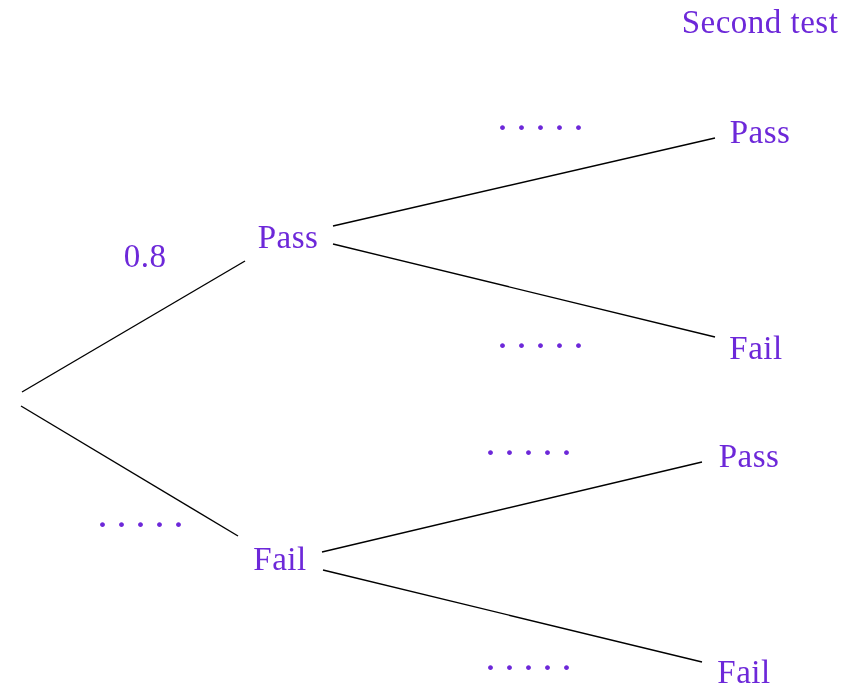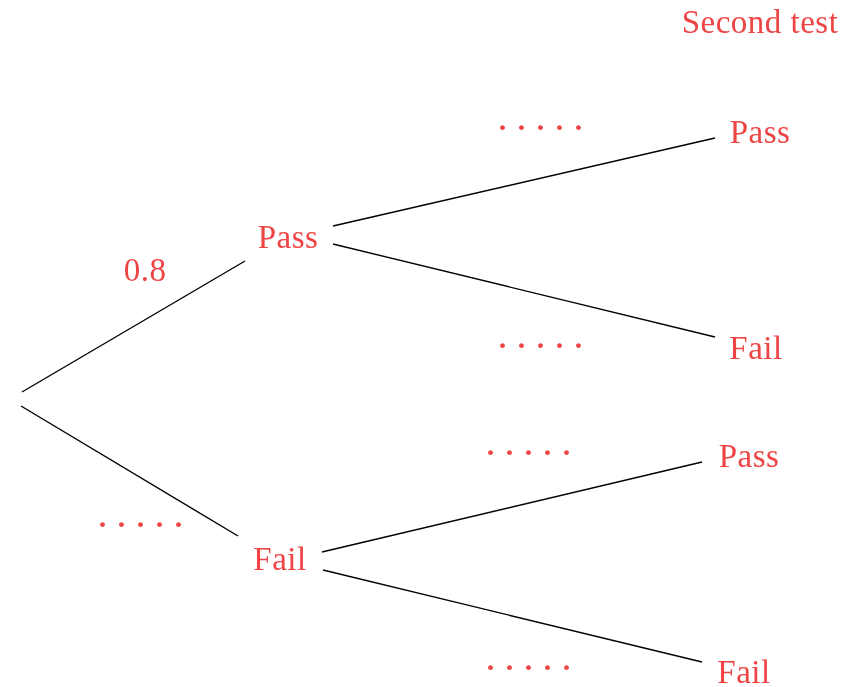--- a/index.html
+++ b/index.html
@@ -27,21 +27,21 @@
     stroke: #000000;
     stroke-width: 1.4;
   }
   .lbl {
     position: absolute;
     transform: translate(-50%, -50%);
     white-space: nowrap;
     font-size: 33px;
     letter-spacing: 0.5px;
     line-height: 1;
-    color: #ef4444;
+    color: #6d28d9;
   }
   .dots {
     font-size: 30px;
     letter-spacing: 9px;
     font-weight: bold;
   }
 </style>
 </head>
 <body>
 
@@ -52,21 +52,21 @@
     <line x1="21" y1="406" x2="238" y2="536"></line>
     <line x1="333" y1="226" x2="715" y2="138"></line>
     <line x1="333" y1="244" x2="715" y2="337"></line>
     <line x1="322" y1="552" x2="702" y2="462"></line>
     <line x1="323" y1="570" x2="702" y2="662"></line>
   </svg>
 
   <div class="lbl" style="left:760px; top:22px">Second test</div>
 
   <div class="lbl" style="left:288px; top:237px">Pass</div>
-  <div class="lbl" style="left:145px; top:270px">0.8</div>
+  <div class="lbl" style="left:145px; top:256px">0.8</div>
 
   <div class="lbl" style="left:280px; top:559px">Fail</div>
   <div class="lbl dots" style="left:145px; top:524px">·····</div>
 
   <div class="lbl dots" style="left:545px; top:127px">·····</div>
   <div class="lbl" style="left:760px; top:132px">Pass</div>
 
   <div class="lbl dots" style="left:545px; top:345px">·····</div>
   <div class="lbl" style="left:756px; top:348px">Fail</div>
 

